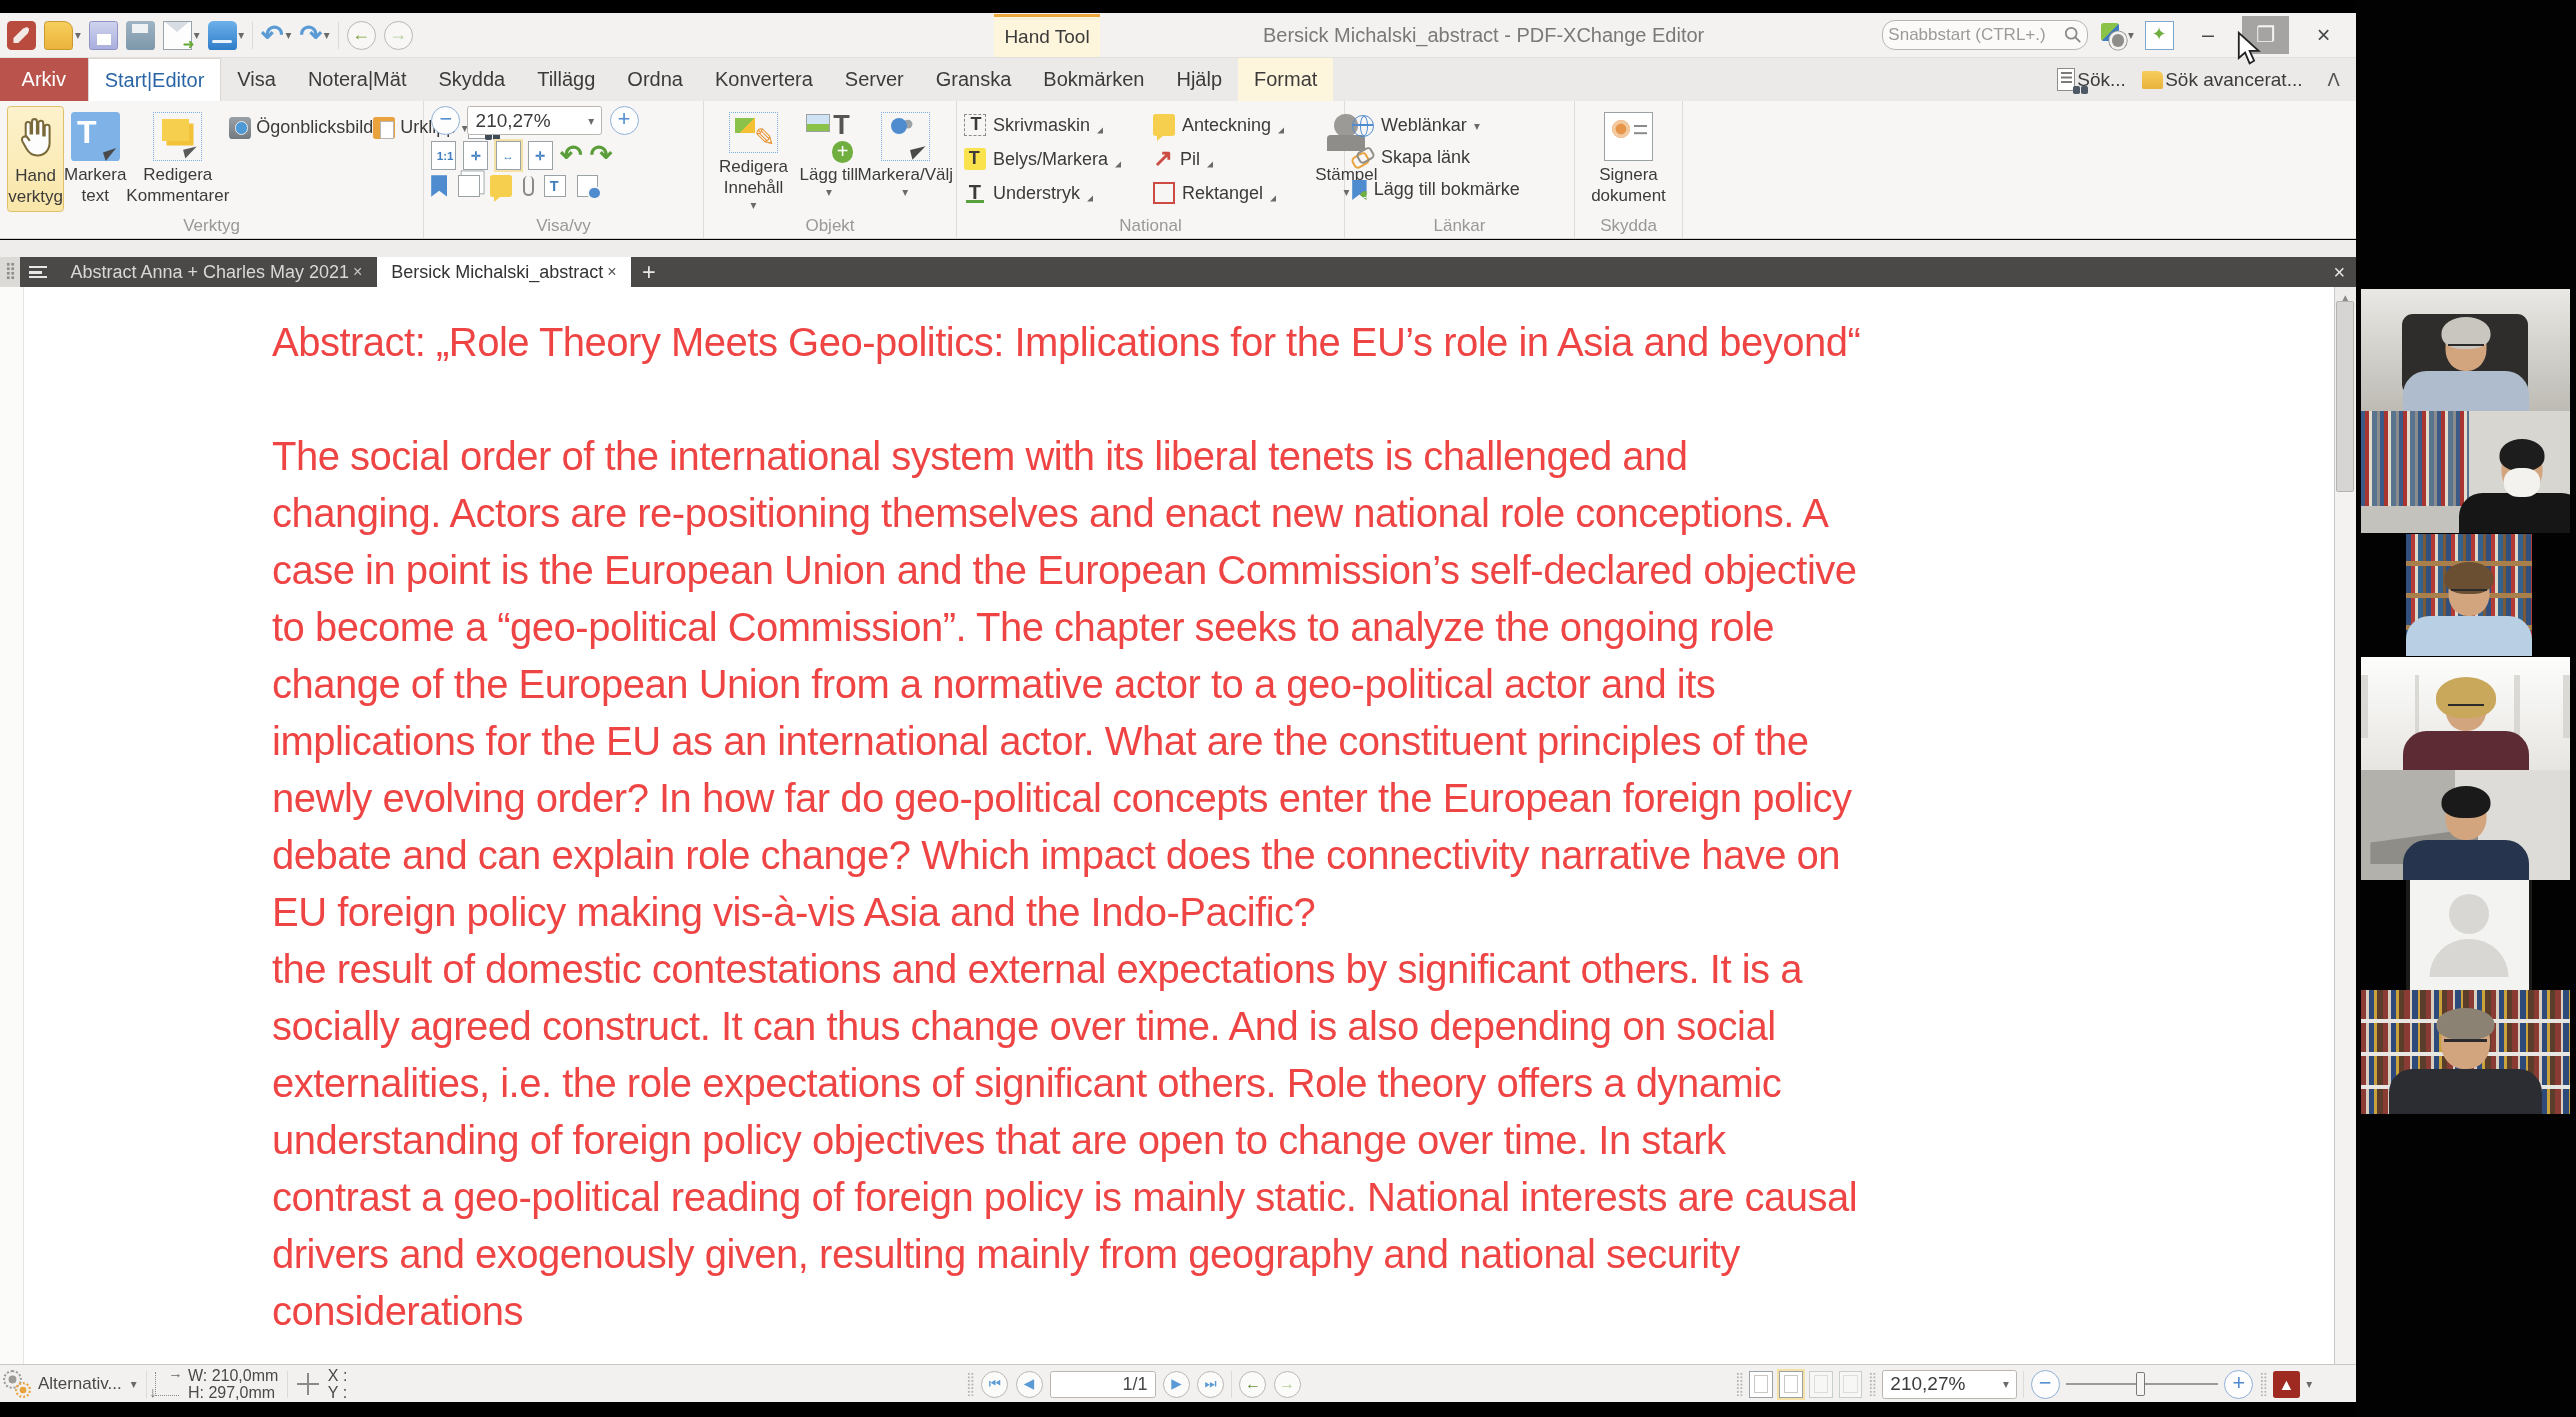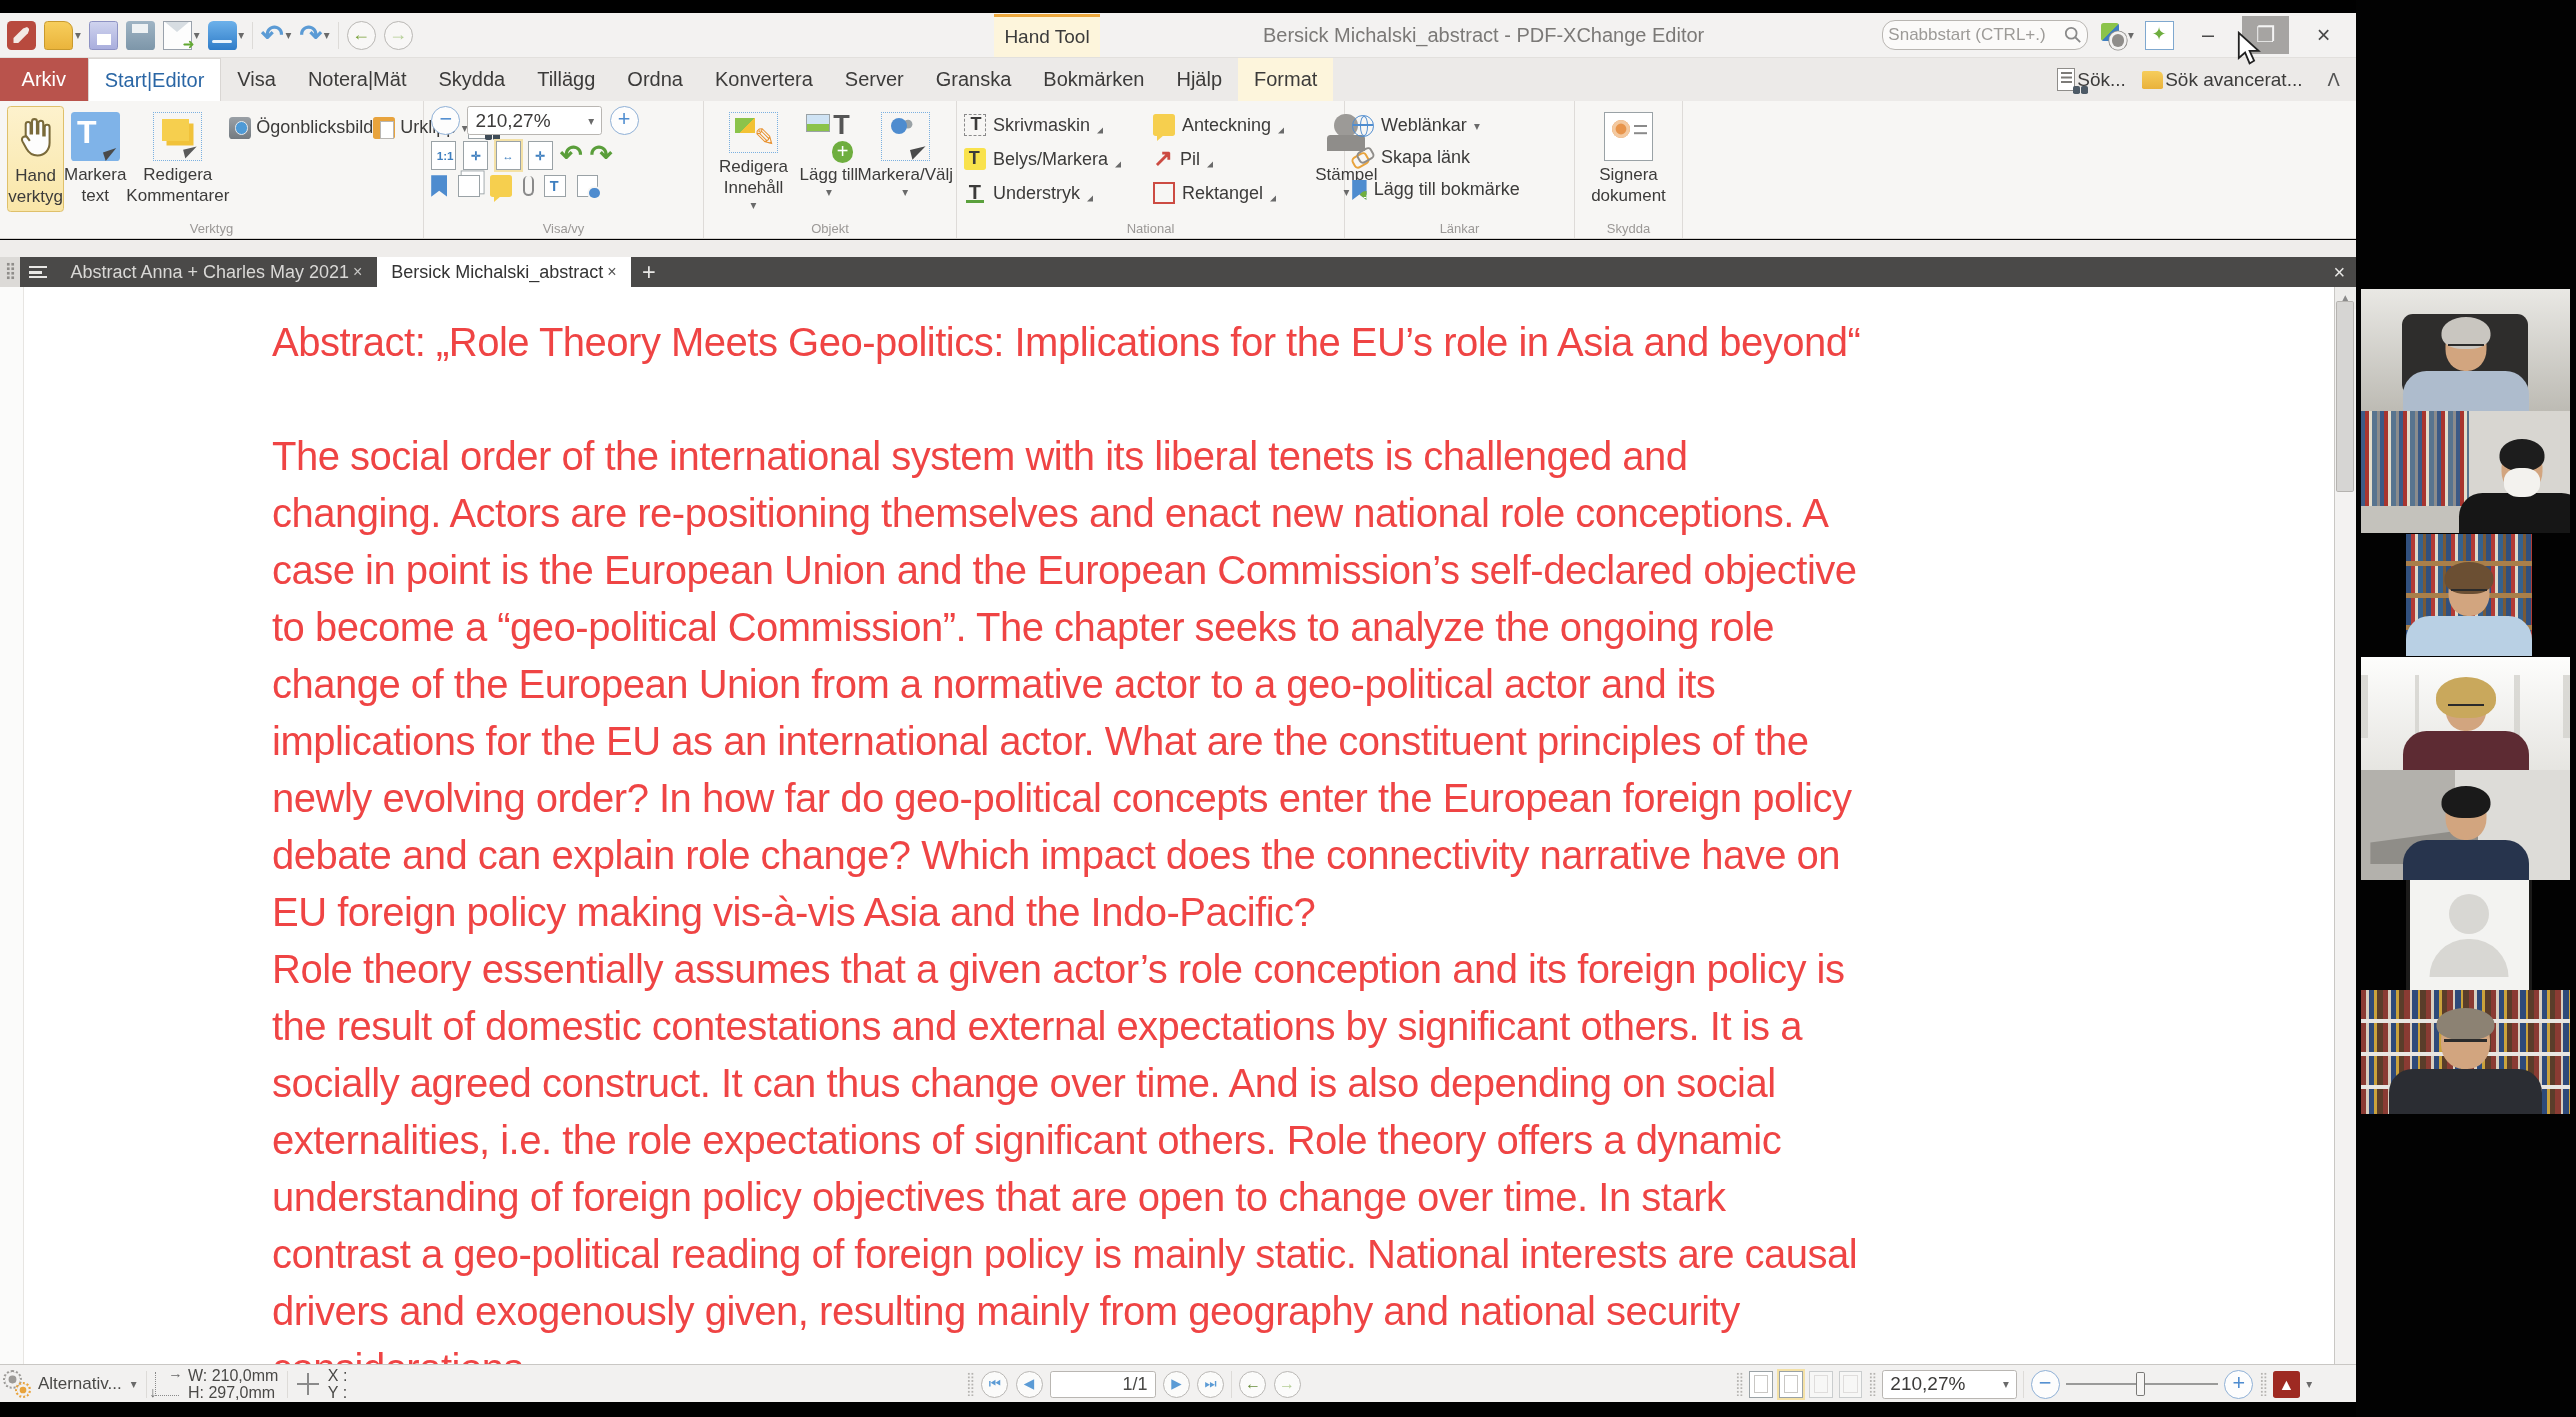--- a/index.html
+++ b/index.html
@@ -55,21 +55,21 @@
   .menu-right { position:absolute; right:7.2px; top:0; height:43px; display:flex; align-items:center; gap:16px; font-size:19px; color:#3c3b3a; }
   .mini-doc { width:18px; height:23.5px; background:#fff; border:0.9px solid #8f8d8a; position:relative; }
   .mini-doc::after{ content:""; position:absolute; left:2.7px; top:3.6px; right:2.7px; height:1.8px; background:#7d7b78; box-shadow:0 4.5px 0 #7d7b78, 0 9px 0 #7d7b78; }
   .mini-binoc::before{ content:""; position:absolute; right:-5.4px; bottom:-3.6px; width:7.2px; height:8px; background:#4d5a66; border-radius:1.8px; box-shadow:8px 0 0 #4d5a66; }
   .mini-folder { width:21.6px; height:18px; background:linear-gradient(180deg,#f6cd5b,#e9b23b); border-radius:1.8px 5.4px 1.8px 1.8px; position:relative; }
   .chev-up { font-size:18px; color:#555; padding:0 9px; }
 
   
   .ribbon { position:absolute; left:0; top:101px; width:2356px; height:138px; background:#f7f6f4; border-bottom:0.9px solid #d5d2cf; display:flex; }
   .rgroup { position:relative; border-right:0.9px solid #dedbd8; padding:5.4px 7.2px 21.6px 7.2px; display:flex; align-items:flex-start; }
-  .rgroup .glabel { position:absolute; left:0; right:0; bottom:1.8px; text-align:center; font-size:13px; color:#9b9896; }
+  .rgroup .glabel { position:absolute; left:0; right:0; bottom:1.8px; text-align:center; font-size:17px; color:#9b9896; }
   .bigbtn { width:96px; height:106px; display:flex; flex-direction:column; align-items:center; justify-content:flex-start; padding-top:5.4px; border-radius:3.6px; }
   .bigbtn .blabel { font-size:17px; color:#3c3b3a; text-align:center; line-height:21px; margin-top:3.6px; white-space:pre-line; }
   .bigbtn.hl { background:linear-gradient(180deg,#fdf2cd,#f9e6a8); border:0.9px solid #dfc06a; }
   .ico52 { width:49px; height:49px; position:relative; }
   .smallrow { display:flex; align-items:center; gap:5.4px; height:32px; font-size:18px; color:#3c3b3a; white-space:nowrap; }
   .ico22 { width:21.6px; height:21.6px; position:relative; display:inline-block; }
 
   
   .cam { background:linear-gradient(180deg,#9aa0a6,#737a80); border-radius:3.6px; }
   .cam::after{ content:""; position:absolute; left:5.4px; top:4.5px; width:11.7px; height:11.7px; border-radius:50%; background:#4e9ad6; border:1.8px solid #e8eaec; }
@@ -529,21 +529,20 @@
         <div class="dline"></div>
         <div class="dline">The social order of the international system with its liberal tenets is challenged and</div>
         <div class="dline">changing. Actors are re-positioning themselves and enact new national role conceptions. A</div>
         <div class="dline">case in point is the European Union and the European Commission’s self-declared objective</div>
         <div class="dline">to become a “geo-political Commission”. The chapter seeks to analyze the ongoing role</div>
         <div class="dline">change of the European Union from a normative actor to a geo-political actor and its</div>
         <div class="dline">implications for the EU as an international actor. What are the constituent principles of the</div>
         <div class="dline">newly evolving order? In how far do geo-political concepts enter the European foreign policy</div>
         <div class="dline">debate and can explain role change? Which impact does the connectivity narrative have on</div>
         <div class="dline">EU foreign policy making vis-à-vis Asia and the Indo-Pacific?</div>
-        <div class="dline">Role theory essentially assumes that a given actor’s role conception and its foreign policy is</div>
         <div class="dline">the result of domestic contestations and external expectations by significant others. It is a</div>
         <div class="dline">socially agreed construct. It can thus change over time. And is also depending on social</div>
         <div class="dline">externalities, i.e. the role expectations of significant others. Role theory offers a dynamic</div>
         <div class="dline">understanding of foreign policy objectives that are open to change over time. In stark</div>
         <div class="dline">contrast a geo-political reading of foreign policy is mainly static. National interests are causal</div>
         <div class="dline">drivers and exogenously given, resulting mainly from geography and national security</div>
         <div class="dline">considerations</div>
     </div>
     <div class="scrollbar">
       <div class="sb-up">▲</div>

